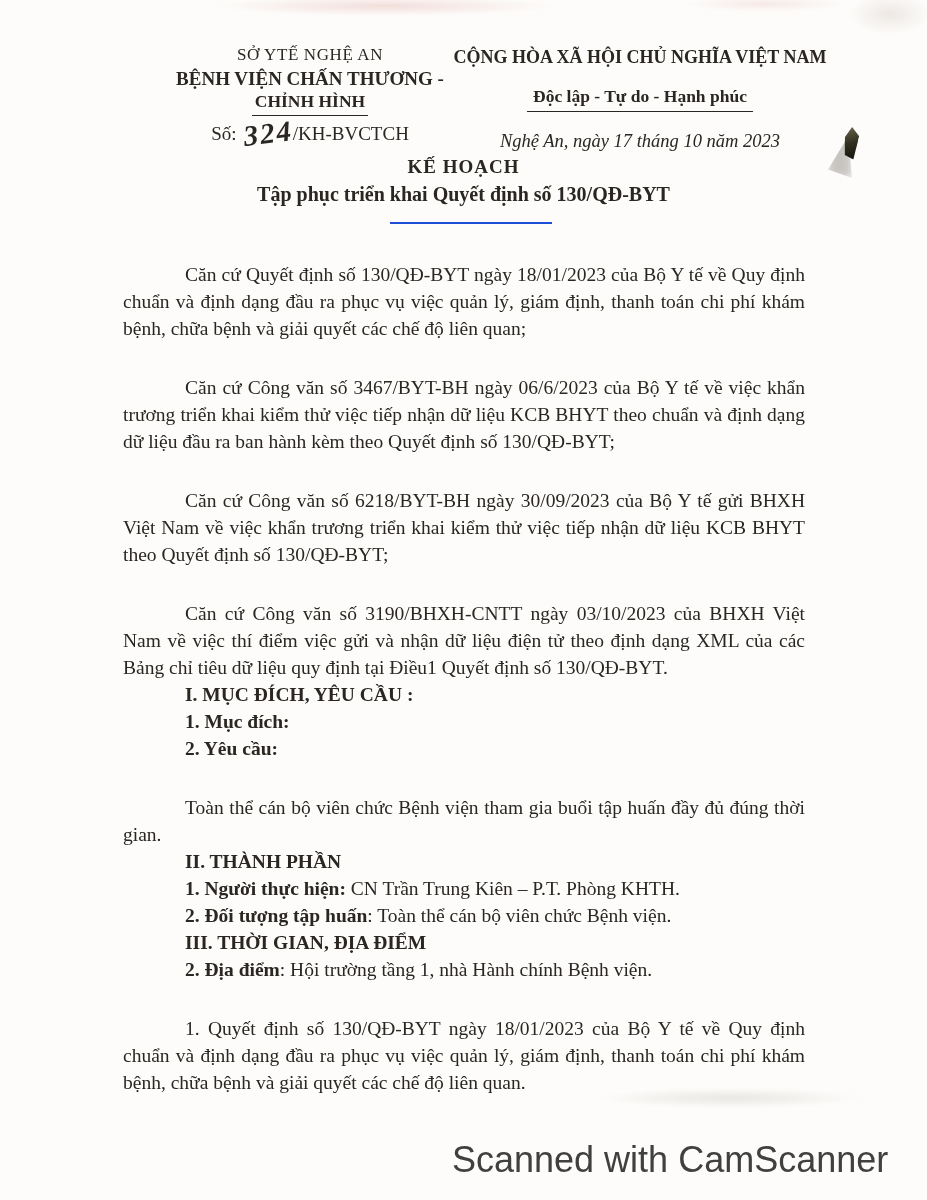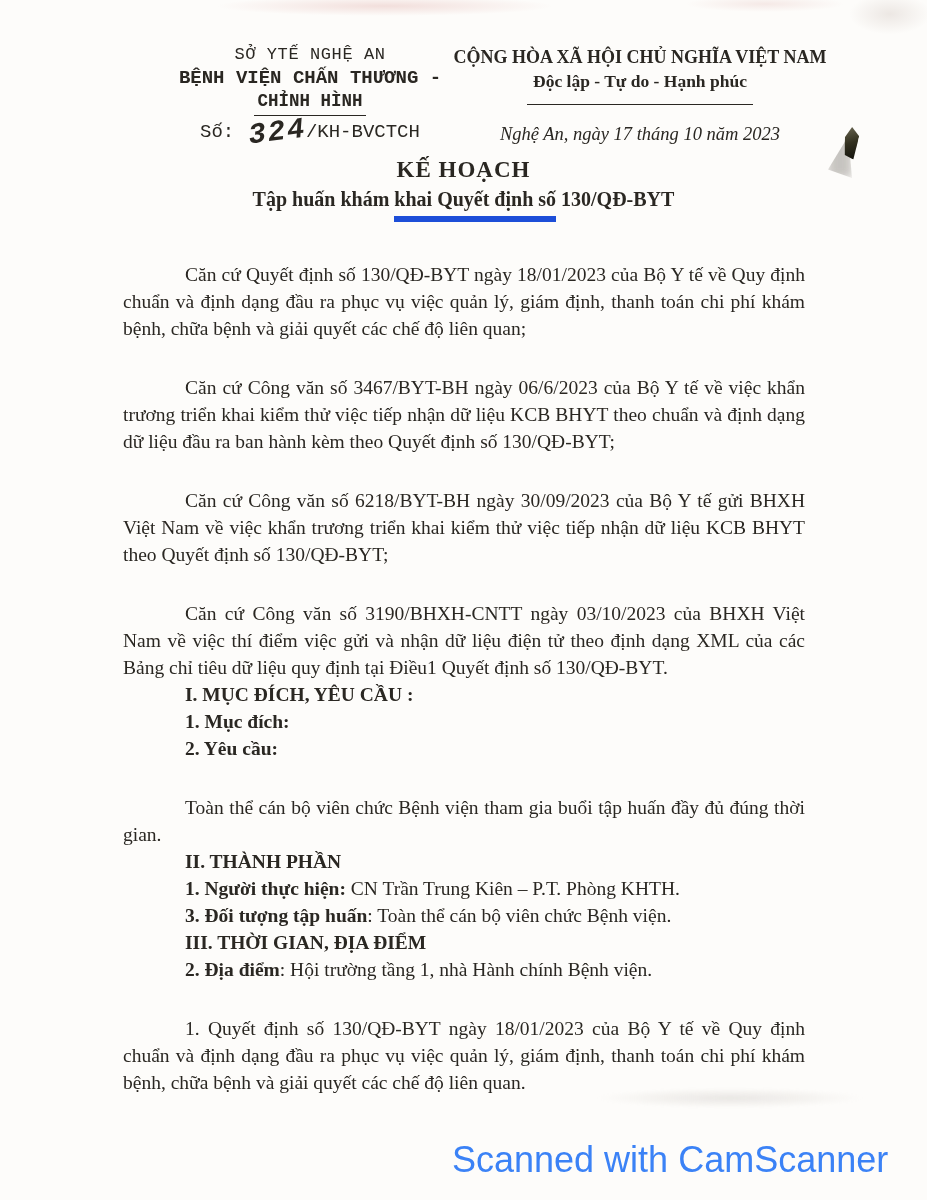--- a/index.html
+++ b/index.html
@@ -15,40 +15,40 @@
     background:radial-gradient(ellipse at center,rgba(233,198,194,.55),rgba(233,198,194,0) 70%);}
   .sm2{left:685px;top:-4px;width:160px;height:16px;
     background:radial-gradient(ellipse at center,rgba(233,204,200,.4),rgba(233,204,200,0) 70%);}
   .sm3{left:850px;top:-6px;width:80px;height:40px;
     background:radial-gradient(ellipse at center,rgba(216,206,200,.45),rgba(216,206,200,0) 72%);}
   .sm4{left:595px;top:1088px;width:270px;height:20px;
     background:radial-gradient(ellipse at center,rgba(190,184,178,.30),rgba(190,184,178,0) 70%);
     filter:blur(1px);}
 
   
-  .header-left{position:absolute;left:158px;top:44px;width:304px;text-align:center;line-height:1.25;font-family:Liberation Mono, monospace;}
+  .header-left{position:absolute;left:158px;top:44px;width:304px;text-align:center;line-height:1.25;}
   .org-line1{font-size:17px;letter-spacing:.6px;}
   .org-line2{font-weight:bold;font-size:19px;margin-top:2px;}
   .org-line3 span{font-weight:bold;font-size:17.5px;display:inline-block;
     border-bottom:1.6px solid #2a2722;padding:0 3px 2px;}
   .doc-number{font-size:19px;margin-top:5px;white-space:nowrap;}
   .handwritten{display:inline-block;font-size:29px;font-style:italic;font-weight:600;
     letter-spacing:2px;line-height:18px;transform:rotate(-7deg) translateY(3px);margin:0 0 0 2px;}
 
   .header-right{position:absolute;left:448px;top:46px;width:384px;text-align:center;line-height:1.3;}
   .nat-line1{font-weight:bold;font-size:18px;white-space:nowrap;}
   .nat-line2 span{font-weight:bold;font-size:17.5px;display:inline-block;
-    border-bottom:1.6px solid #2a2722;padding:0 6px 11px;margin-top:1px;}
+    border-bottom:1.6px solid #2a2722;padding:0 6px 3px;margin-top:16px;}
   .date-line{font-style:italic;font-size:18.5px;margin-top:17px;}
 
   
   .title-block{position:absolute;left:0;top:155px;width:927px;text-align:center;line-height:1.3;}
-  .title1{font-weight:bold;font-size:23px;letter-spacing:1px;}
+  .title1{font-weight:bold;font-size:19px;letter-spacing:1px;}
   .title2{font-weight:bold;font-size:20px;margin-top:1px;}
-  .title2 .u{border-bottom:6px solid #1d4ed8;padding-bottom:6px;}
+  .title2 .u{border-bottom:2px solid #1d4ed8;padding-bottom:17px;}
 
   
   .docbody{position:absolute;left:123px;top:229px;width:682px;
     font-size:19.5px;line-height:27px;text-align:justify;}
   .docbody p{margin:0;}
   .docbody p.indent{text-indent:62px;margin-top:32px;}
   .docbody p.heading{font-weight:bold;padding-left:62px;text-align:left;}
   .docbody p.lead{padding-left:62px;text-align:left;}
   .docbody p.lead b{font-weight:bold;}
 
@@ -57,21 +57,21 @@
   .staple-shadow{position:absolute;left:2px;top:14px;width:24px;height:42px;
     background:#bdbab6;clip-path:polygon(85% 0,100% 100%,0 80%);filter:blur(4px);opacity:.85;}
   .staple-head{position:absolute;left:18px;top:5px;width:14px;height:32px;
     background:linear-gradient(155deg,#6b6753 0%,#32301f 50%,#14130d 100%);
     clip-path:polygon(40% 0,100% 25%,85% 100%,20% 90%,0 35%);
     transform:rotate(9deg);}
 
   
   .watermark{position:absolute;left:452px;top:1139px;white-space:nowrap;
     font-family:"Liberation Sans","DejaVu Sans",sans-serif;
-    font-size:36px;color:#3b82f6;}
+    font-size:36px;color:#404040;}
 </style>
 </head>
 <body>
 
 <div class="page">
 
   <div class="smudge sm1"></div>
   <div class="smudge sm2"></div>
   <div class="smudge sm3"></div>
   <div class="smudge sm4"></div>
@@ -84,35 +84,35 @@
   </div>
 
   <div class="header-right">
     <div class="nat-line1">CỘNG HÒA XÃ HỘI CHỦ NGHĨA VIỆT NAM</div>
     <div class="nat-line2"><span>Độc lập - Tự do - Hạnh phúc</span></div>
     <div class="date-line">Nghệ An, ngày 17 tháng 10 năm 2023</div>
   </div>
 
   <div class="title-block">
     <div class="title1">KẾ HOẠCH</div>
-    <div class="title2"><span>Tập huấn khám </span><span class="u">khai Quyết định số</span><span> 130/QĐ-BYT</span></div>
+    <div class="title2"><span>Tập phục triển </span><span class="u">khai Quyết định số</span><span> 130/QĐ-BYT</span></div>
   </div>
 
   <div class="docbody" id="doc-body">
       <p class="indent">Căn cứ Quyết định số 130/QĐ-BYT ngày 18/01/2023 của Bộ Y tế về Quy định chuẩn và định dạng đầu ra phục vụ việc quản lý, giám định, thanh toán chi phí khám bệnh, chữa bệnh và giải quyết các chế độ liên quan;</p>
       <p class="indent">Căn cứ Công văn số 3467/BYT-BH ngày 06/6/2023 của Bộ Y tế về việc khẩn trương triển khai kiểm thử việc tiếp nhận dữ liệu KCB BHYT theo chuẩn và định dạng dữ liệu đầu ra ban hành kèm theo Quyết định số 130/QĐ-BYT;</p>
       <p class="indent">Căn cứ Công văn số 6218/BYT-BH ngày 30/09/2023 của Bộ Y tế gửi BHXH Việt Nam về việc khẩn trương triển khai kiểm thử việc tiếp nhận dữ liệu KCB BHYT theo Quyết định số 130/QĐ-BYT;</p>
       <p class="indent">Căn cứ Công văn số 3190/BHXH-CNTT ngày 03/10/2023 của BHXH Việt Nam về việc thí điểm việc gửi và nhận dữ liệu điện tử theo định dạng XML của các Bảng chỉ tiêu dữ liệu quy định tại Điều1 Quyết định số 130/QĐ-BYT.</p>
       <p class="heading">I. MỤC ĐÍCH, YÊU CẦU :</p>
       <p class="heading">1. Mục đích:</p>
       <p class="heading">2. Yêu cầu:</p>
       <p class="indent">Toàn thể cán bộ viên chức Bệnh viện tham gia buổi tập huấn đầy đủ đúng thời gian.</p>
       <p class="heading">II. THÀNH PHẦN</p>
       <p class="lead"><b>1. Người thực hiện:</b> CN Trần Trung Kiên – P.T. Phòng KHTH.</p>
-      <p class="lead"><b>3. Đối tượng tập huấn</b>: Toàn thể cán bộ viên chức Bệnh viện.</p>
+      <p class="lead"><b>2. Đối tượng tập huấn</b>: Toàn thể cán bộ viên chức Bệnh viện.</p>
       <p class="heading">III. THỜI GIAN, ĐỊA ĐIỂM</p>
       <p class="lead"><b>2. Địa điểm</b>: Hội trường tầng 1, nhà Hành chính Bệnh viện.</p>
       <p class="indent">1. Quyết định số 130/QĐ-BYT ngày 18/01/2023 của Bộ Y tế về Quy định chuẩn và định dạng đầu ra phục vụ việc quản lý, giám định, thanh toán chi phí khám bệnh, chữa bệnh và giải quyết các chế độ liên quan.</p>
     </div>
 
   <div class="staple">
     <div class="staple-shadow"></div>
     <div class="staple-head"></div>
   </div>
 

